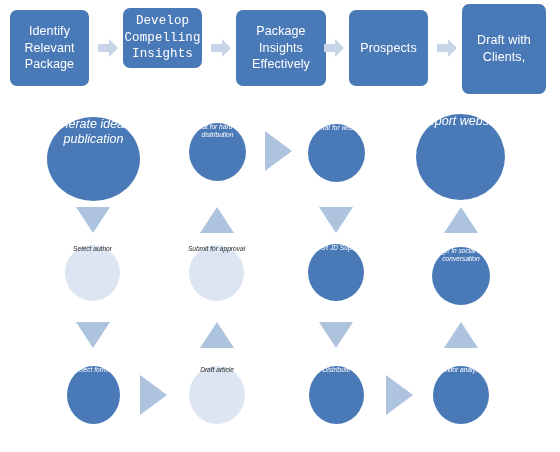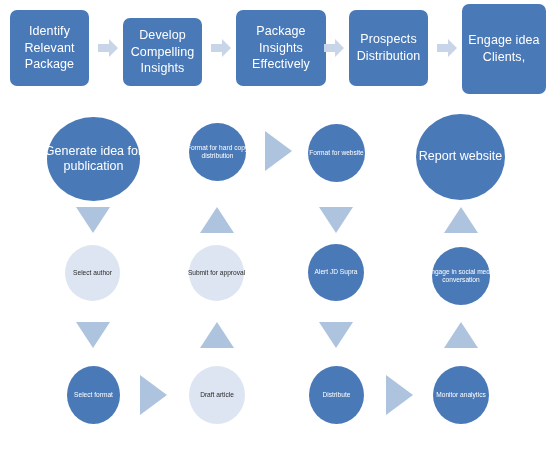--- a/index.html
+++ b/index.html
@@ -44,25 +44,25 @@
     width: 20px;
     height: 18px;
     clip-path: polygon(0% 28%, 55% 28%, 55% 0%, 100% 50%, 55% 100%, 55% 72%, 0% 72%);
   }
 
   
   .node {
     position: absolute;
     border-radius: 50%;
     display: flex;
-    align-items: center;
     justify-content: center;
     text-align: center;
     box-sizing: border-box;
     overflow: visible;
+    font-style: italic;
   }
   .node .lbl {
     display: block;
     width: 118%;
     margin: 0 -9%;
     line-height: 1.22;
   }
   .node.dark   { background: #4a79b8; color: #ffffff; }
   .node.light  { background: #dce5f1; color: #2b2b2b; }
 
@@ -101,21 +101,21 @@
     <div class="proc-box" style="left:10px; top:10px; width:79px; height:76px;align-items:center;">
       <div>
         <span>Identify</span>
         <span>Relevant</span>
         <span>Package</span>
       </div>
     </div>
 
     <div class="chevron" style="left:98px; top:39px;"></div>
 
-    <div class="proc-box" style="left:123px; top:18px; width:79px; height:68px;">
+    <div class="proc-box" style="left:123px; top:8px; width:79px; height:60px;font-family:Liberation Mono, monospace;">
       <div>
         <span>Develop</span>
         <span>Compelling</span>
         <span>Insights</span>
       </div>
     </div>
 
     <div class="chevron" style="left:211px; top:39px;"></div>
 
     <div class="proc-box" style="left:236px; top:10px; width:90px; height:76px;">
@@ -124,29 +124,28 @@
         <span>Insights</span>
         <span>Effectively</span>
       </div>
     </div>
 
     <div class="chevron" style="left:324px; top:39px;"></div>
 
     <div class="proc-box" style="left:349px; top:10px; width:79px; height:76px;">
       <div>
         <span>Prospects</span>
-        <span>Distribution</span>
       </div>
     </div>
 
     <div class="chevron" style="left:437px; top:39px;"></div>
 
     <div class="proc-box" style="left:462px; top:4px; width:84px; height:90px;">
       <div>
-        <span>Engage idea</span>
+        <span>Draft with</span>
         <span>Clients,</span>
       </div>
     </div>
 
   </div>
 
   <div>
 
     <div class="node dark sz-xl" style="left:47px; top:117px; width:93px; height:84px;">
       <div class="lbl">

